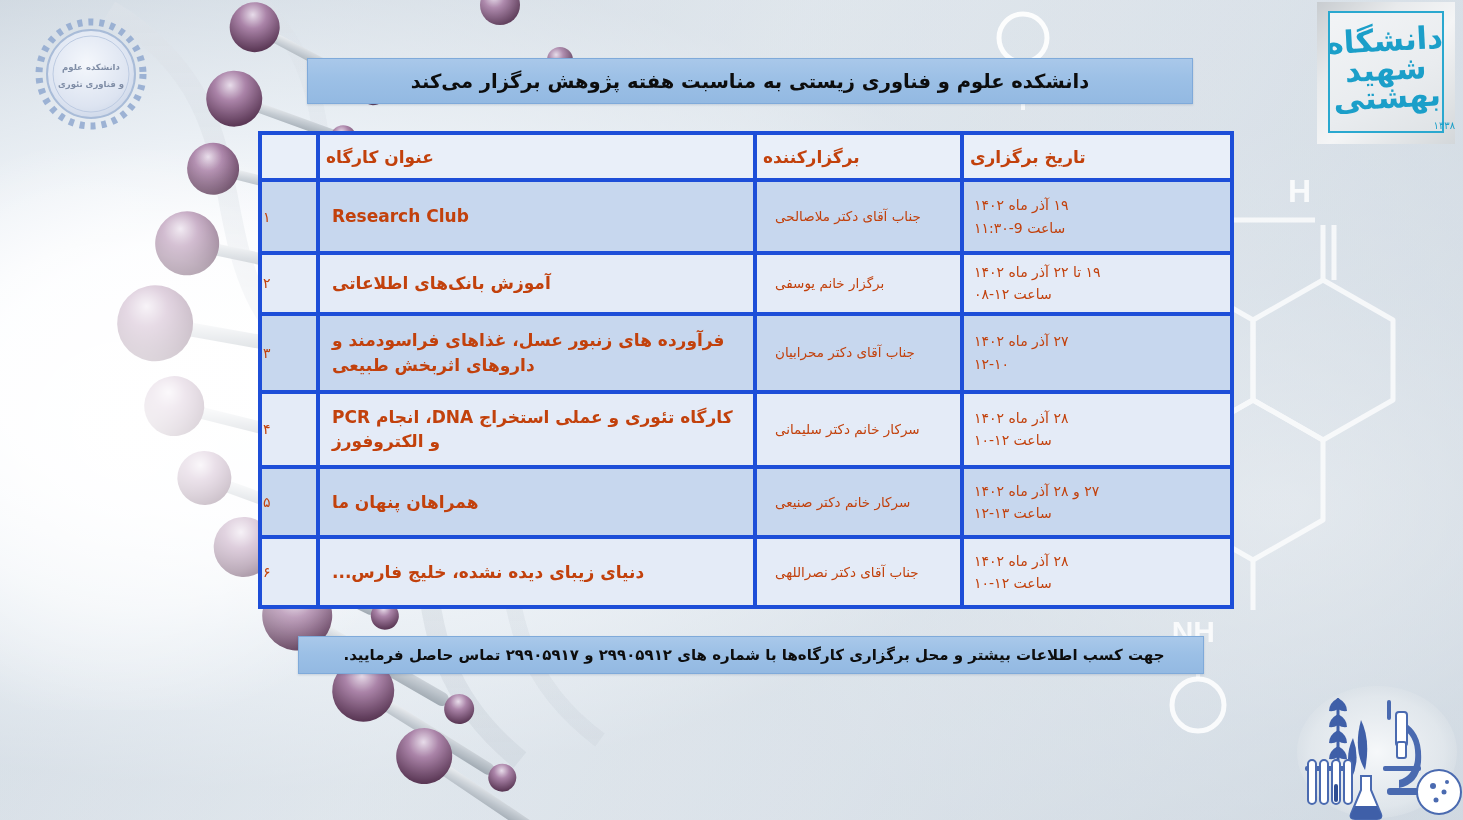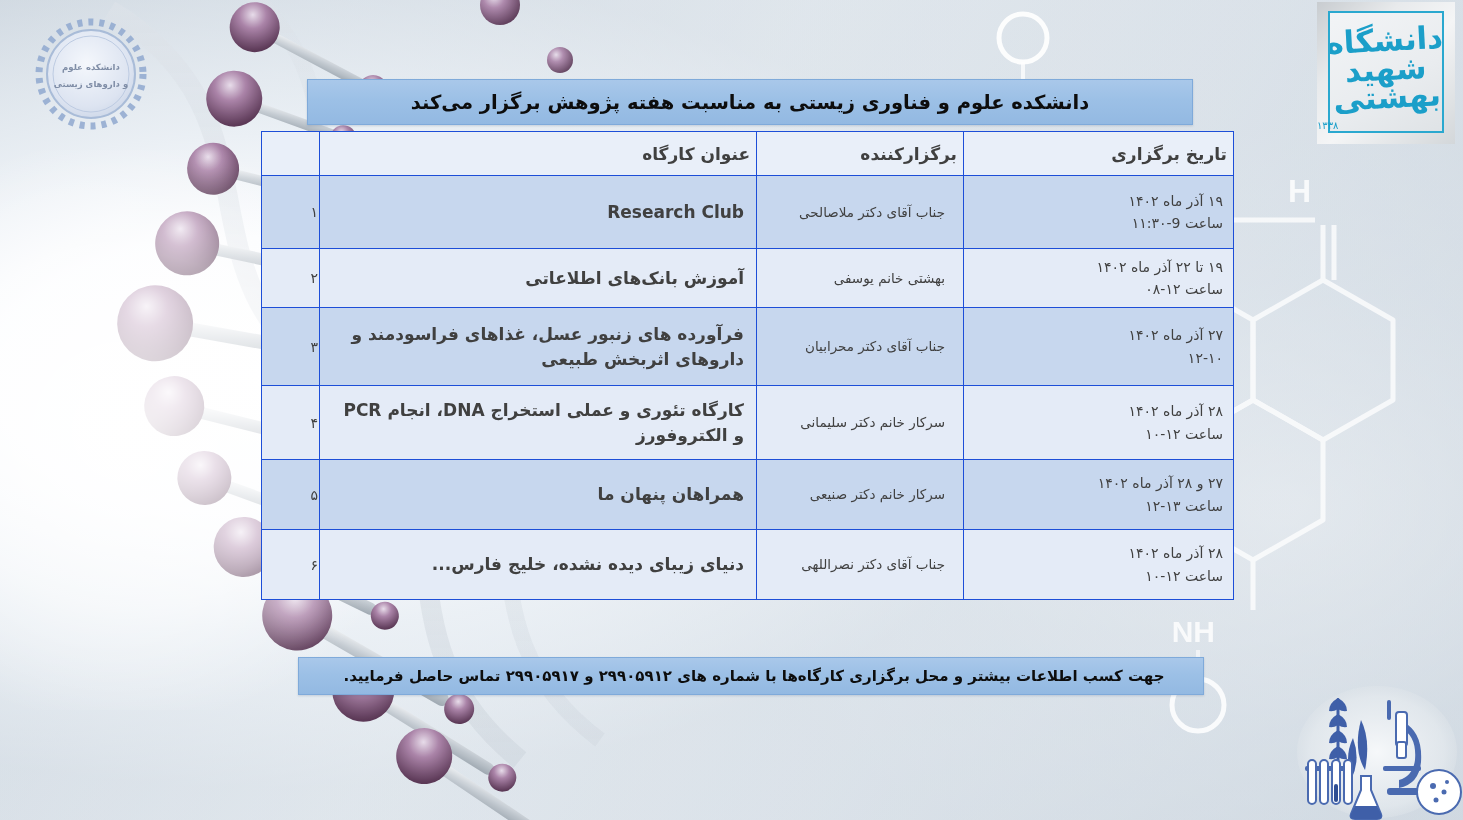--- a/index.html
+++ b/index.html
@@ -86,21 +86,21 @@
     line-height: .92;
     text-align: center;
     letter-spacing: -2px;
     transform: rotate(-3deg);
     padding-bottom: 6px;
     font-family: "DejaVu Sans", sans-serif;
   }
   .uni-logo-year {
     position: absolute;
     bottom: 13px; left: 0; right: 0;
-    text-align: left;
+    text-align: right;
     color: #1b9fc9;
     font-size: 10px;
     letter-spacing: 1px;
   }
 
   
   .biotech-illus {
     position: absolute;
     right: 0; bottom: 0;
     width: 172px; height: 140px;
@@ -110,21 +110,20 @@
   .banner {
     position: absolute;
     background: linear-gradient(180deg, #a9c8ea 0%, #9cc0e6 45%, #93b9e2 100%);
     border: 1px solid #7faada;
     box-shadow: 0 1px 2px rgba(60,90,130,.20);
     display: flex;
     align-items: center;
     justify-content: center;
     color: #0d0d0d;
     text-align: center;
-    margin-top: 21px;
   }
   .banner-title {
     left: 307px; top: 58px;
     width: 884px; height: 44px;
     font-size: 19.5px;
     font-weight: bold;
   }
   .banner-footer {
     left: 298px; top: 636px;
     width: 898px; height: 36px;
@@ -141,24 +140,24 @@
   }
   table.schedule {
     width: 100%;
     border-collapse: collapse;
     table-layout: fixed;
     direction: rtl;
     background: #e4ebf7;
   }
   table.schedule th,
   table.schedule td {
-    border: 1px solid #1d4ed8;
-    text-align: right;
+    border: 4px solid #1d4ed8;
+    text-align: left;
     vertical-align: middle;
-    color: #404040;
+    color: #c2410c;
   }
   col.col-num   { width: 58px; }
   col.col-title { width: 437px; }
   col.col-org   { width: 207px; }
   col.col-date  { width: 270px; }
 
   table.schedule thead th {
     background: #e9eff9;
     height: 39px;
     font-size: 17px;
@@ -321,21 +320,21 @@
         </radialGradient>
       </defs>
       <g>
         <circle cx="73" cy="60" r="52" fill="none" stroke="#8fa8cf" stroke-width="7" stroke-dasharray="5 6" opacity=".85"></circle>
         <circle cx="73" cy="60" r="44" fill="url(#sealG)" stroke="#a9bcd8" stroke-width="2"></circle>
         <circle cx="73" cy="60" r="38" fill="none" stroke="#bdcbe2" stroke-width="1"></circle>
       </g>
     </svg>
     <div class="seal-text">
       <span>دانشکده علوم</span>
-      <span>و داروهای زیستی</span>
+      <span>و فناوری تئوری</span>
     </div>
   </div>
 
   <div class="uni-logo">
     <div class="uni-logo-inner">
       <div class="uni-logo-text">دانشگاه شهید بهشتی</div>
     </div>
     <div class="uni-logo-year">۱۳۳۸</div>
   </div>
 
@@ -367,21 +366,21 @@
           </td>
           <td class="cell-org">جناب آقای دکتر ملاصالحی</td>
           <td class="cell-title">Research Club</td>
           <td class="cell-num">۱</td>
         </tr>
         <tr class="row-even" style="height:59px">
           <td class="cell-date">
             <span class="date-line">۱۹ تا ۲۲ آذر ماه ۱۴۰۲</span>
             <span class="date-line">ساعت ۱۲-۰۸</span>
           </td>
-          <td class="cell-org">بهشتی خانم یوسفی</td>
+          <td class="cell-org">برگزار خانم یوسفی</td>
           <td class="cell-title">آموزش بانک‌های اطلاعاتی</td>
           <td class="cell-num">۲</td>
         </tr>
         <tr class="row-odd" style="height:78px">
           <td class="cell-date">
             <span class="date-line">۲۷ آذر ماه ۱۴۰۲</span>
             <span class="date-line">۱۲-۱۰</span>
           </td>
           <td class="cell-org">جناب آقای دکتر محرابیان</td>
           <td class="cell-title">فرآورده های زنبور عسل، غذاهای فراسودمند و داروهای اثربخش طبیعی</td>

